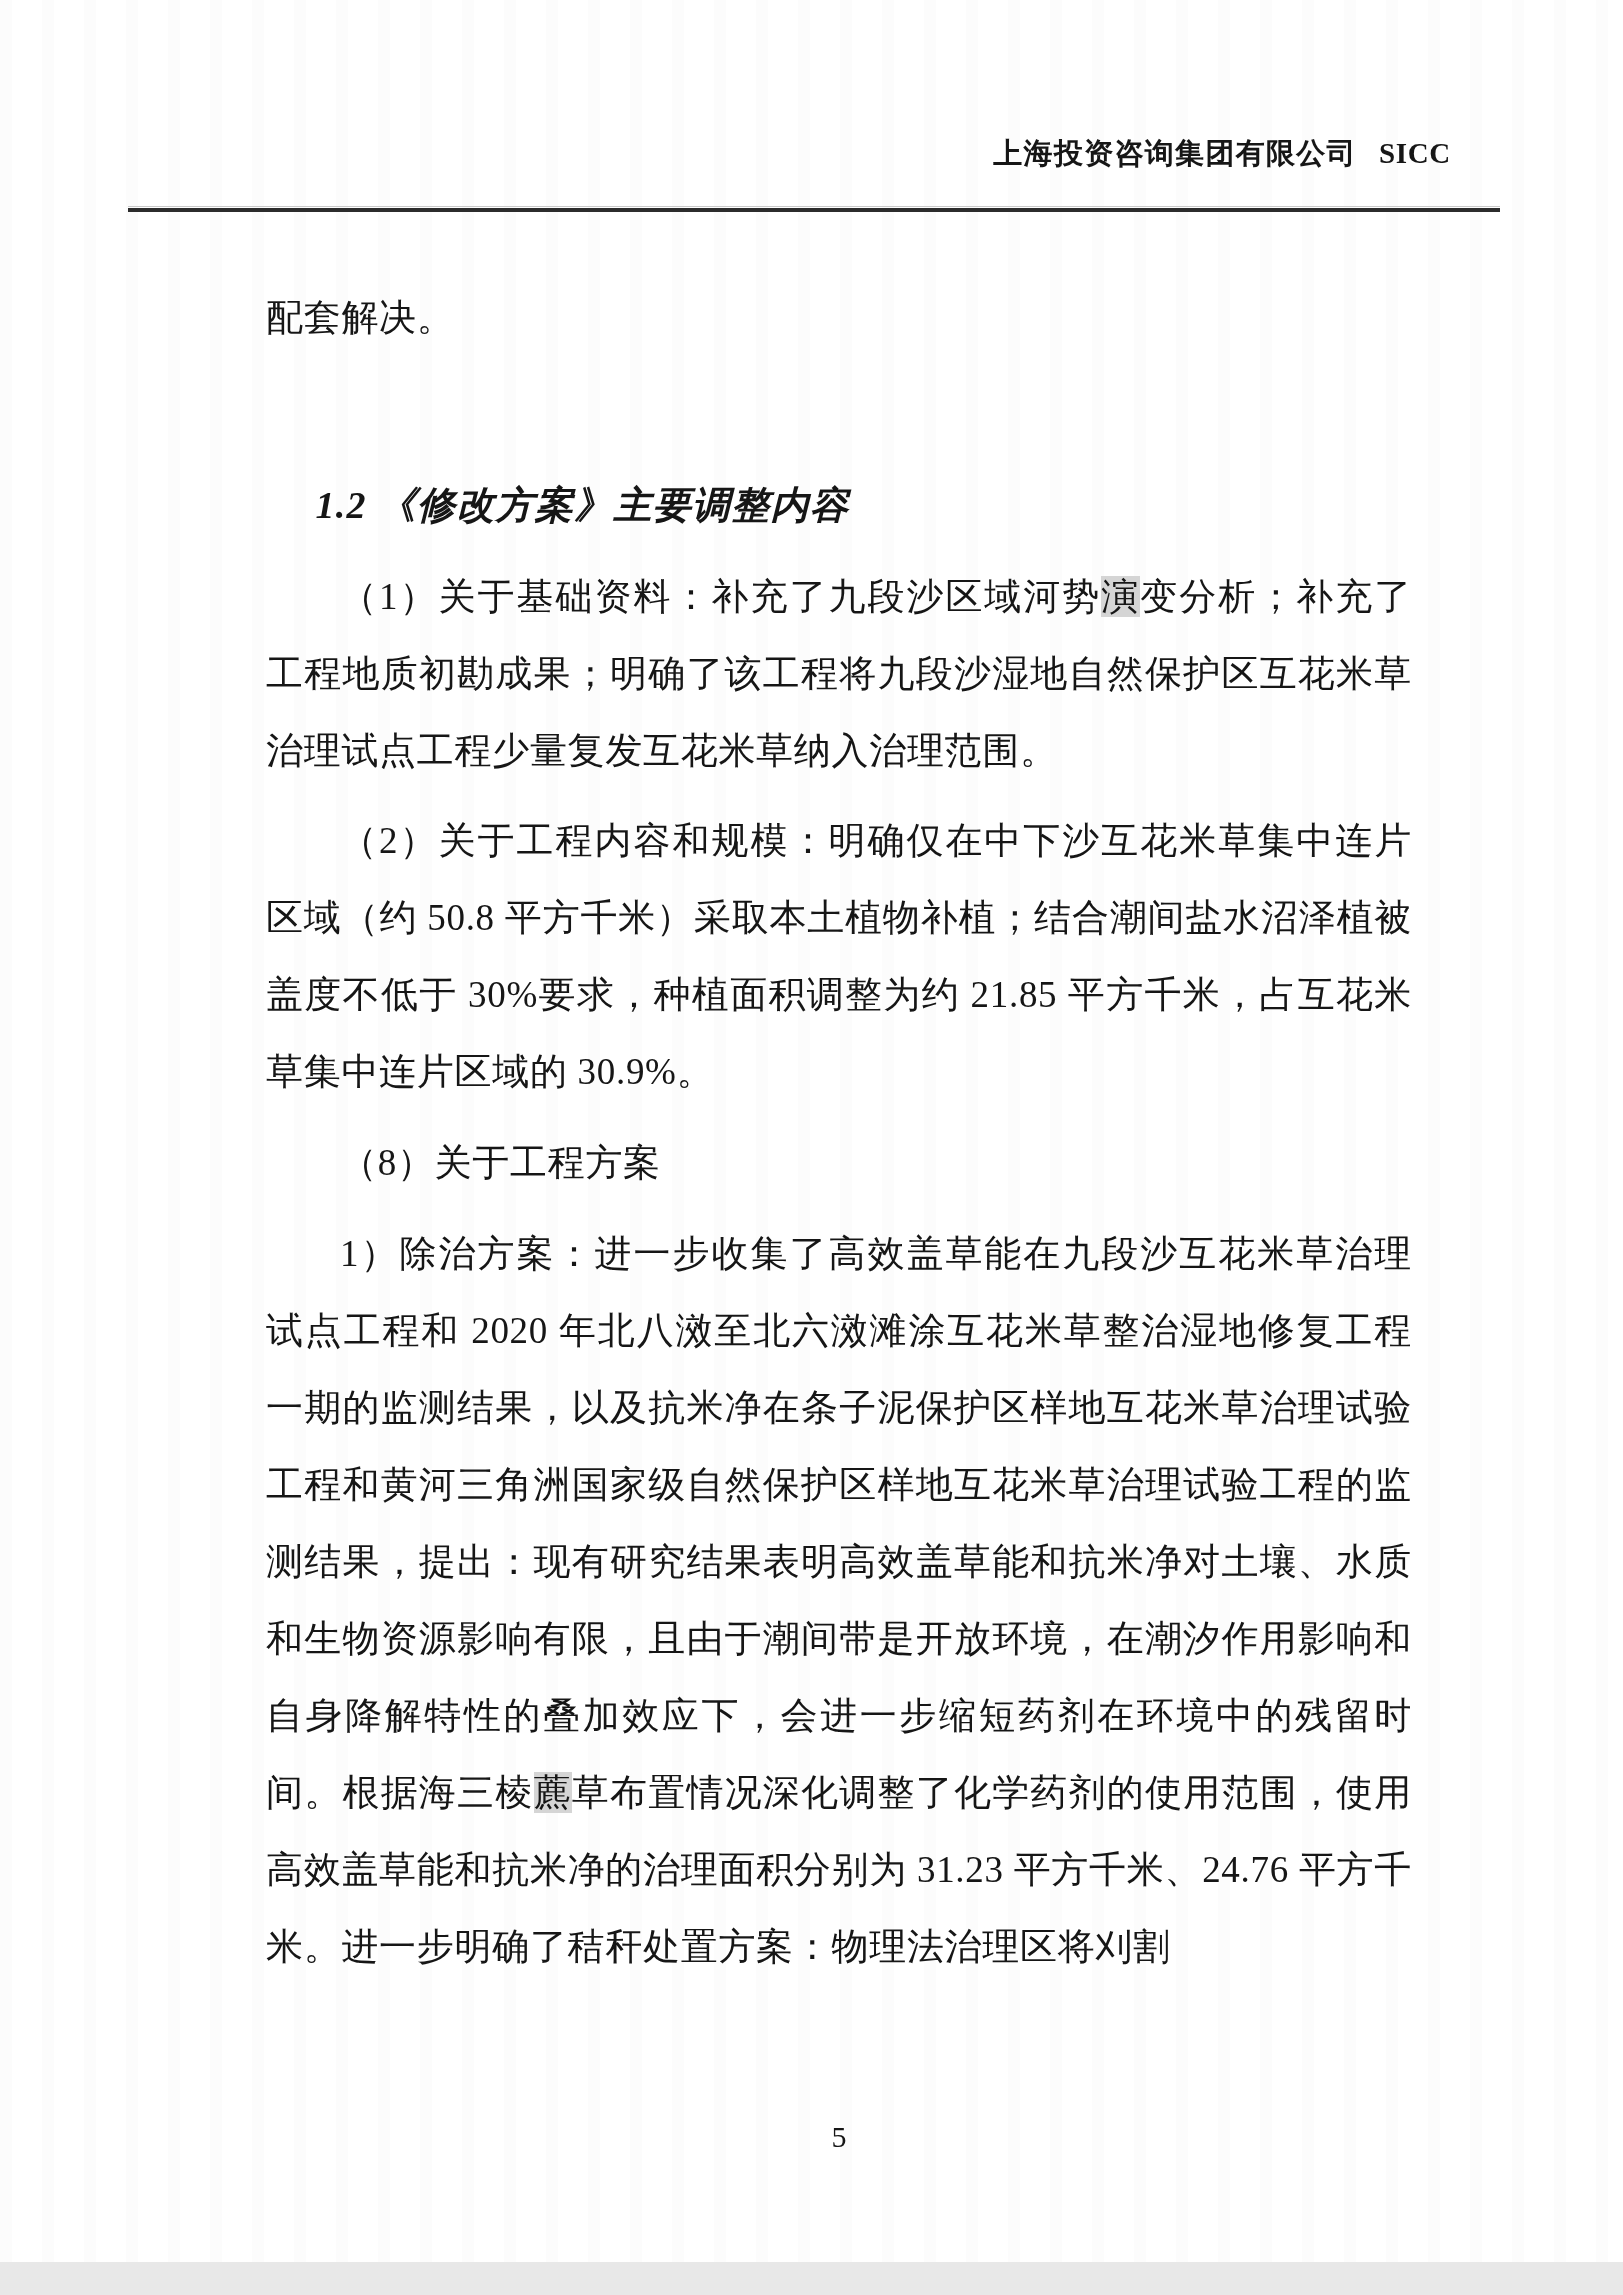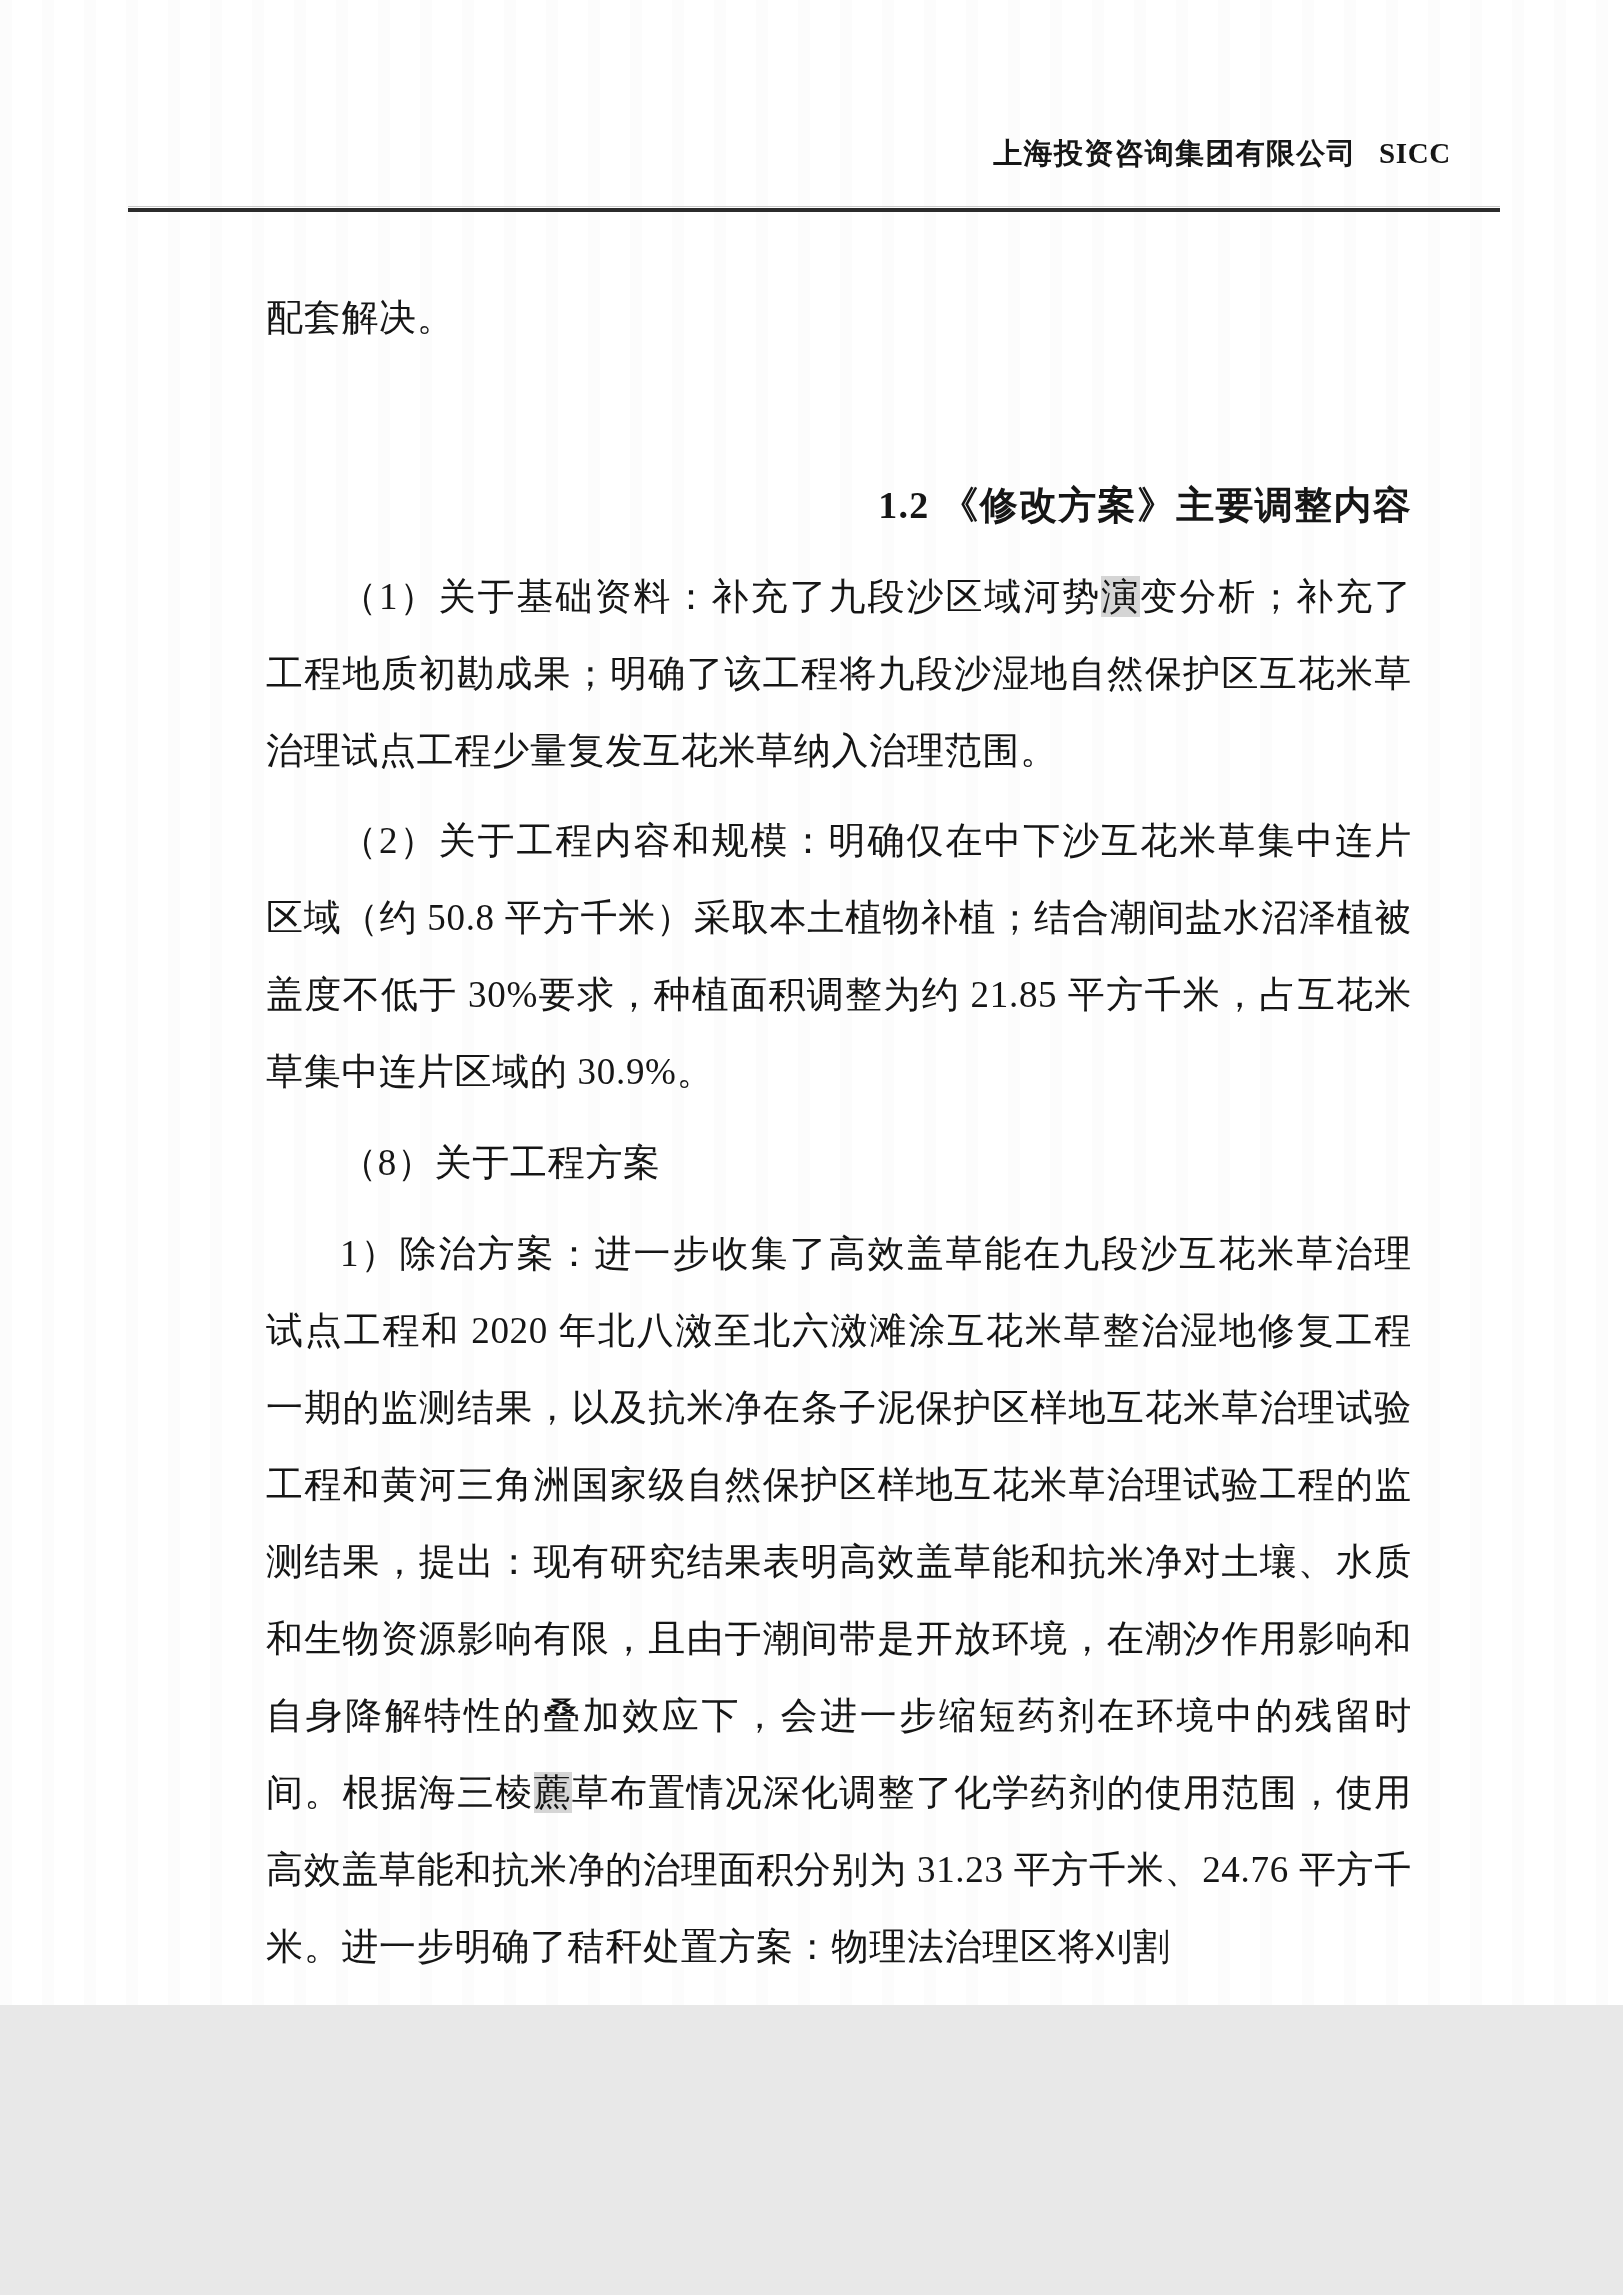--- a/index.html
+++ b/index.html
@@ -1,19 +1,19 @@
 <!DOCTYPE html>
 <html style="font-size:10.5px"><head>
 <meta charset="utf-8">
 <style>
   html, body { margin: 0; padding: 0; background: #e8e8e8; }
   .page {
     position: relative;
     width: 1624px;
-    height: 2005px;
+    height: 2262px;
     margin: 0 auto;
     background:
       repeating-linear-gradient(90deg,
         rgba(0,0,0,0.012) 0px, rgba(0,0,0,0.012) 11.8px,
         rgba(0,0,0,0.0) 11.8px, rgba(0,0,0,0.0) 42px),
       #ffffff;
     font-family: "Liberation Serif", "DejaVu Serif", serif;
     color: #161616;
     overflow: hidden;
   }
@@ -56,21 +56,22 @@
     letter-spacing: 0.7px;
   }
   .content p { margin: 4px; }
   .intro-para { text-indent: 0; }
   .section-heading {
     margin-top: 111px !important;
     text-indent: 1.3em;
     font-weight: 700;
     font-size: 38px;
     letter-spacing: 1.3px;
-    text-align: right;
+    text-align: left;
+    font-style: italic;
   }
   .para { margin-top: 13.7px !important; text-indent: 2em; }
   .hl-char { background: #d5d5d5; }
   .page-number {
     position: absolute;
     top: 2120px;
     left: 262px;
     width: 1154px;
     text-align: center;
     font-size: 30px;

